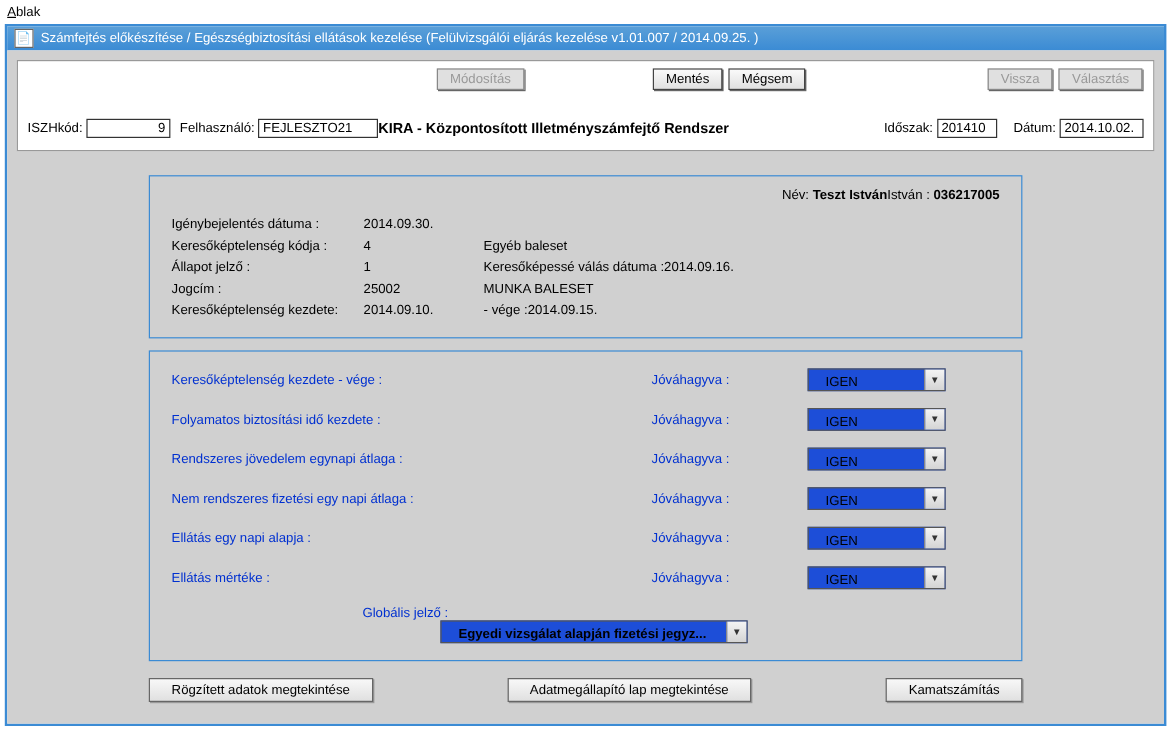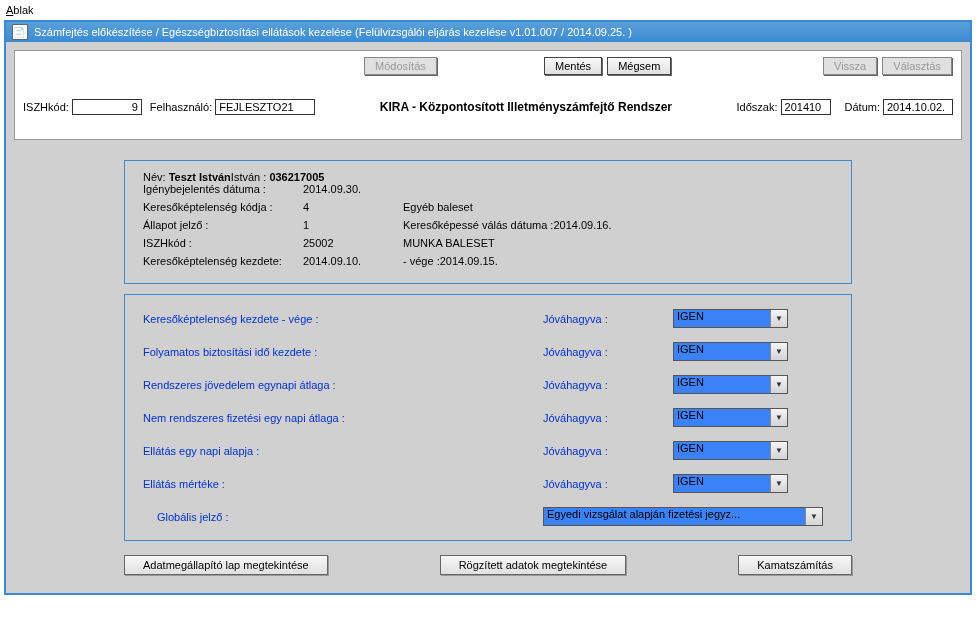--- a/index.html
+++ b/index.html
@@ -41,21 +41,21 @@
       font-size: 10px;
       color: #3b5a9a;
     }
     .content-area {
       background: #d0d0d0;
       padding: 8px;
     }
     .header-panel {
       background: #fff;
       border: 1px solid #999;
-      padding: 6px 8px 24px 8px;
+      padding: 6px 8px 10px 8px;
       margin-bottom: 20px;
     }
     .btn-row {
       display: flex;
       justify-content: center;
       gap: 0;
       margin-bottom: 10px;
       position: relative;
     }
     .btn {
@@ -90,42 +90,41 @@
     .text-input {
       border: 1px solid #333;
       padding: 1px 3px;
       font-size: 11px;
       height: 16px;
       background: #fff;
     }
     .center-title {
       font-weight: bold;
       font-size: 12px;
-      text-align: center;
       flex: 1;
     }
     .blue-panel {
       border: 1px solid #3b8bd4;
       border-radius: 0;
       margin: 12px 110px 0 110px;
       padding: 10px 18px;
       display: flex;
       flex-direction: column;
     }
     .blue-panel .row {
       display: flex;
       align-items: center;
       margin-bottom: 6px;
       font-size: 11px;
     }
     .blue-panel .lbl { width: 160px; }
     .blue-panel .val { width: 100px; }
     .blue-panel .lbl2 { width: 200px; }
     .top-row-name {
-      display:flex; justify-content:flex-start; align-items:center; 
+      display:flex; justify-content:flex-end; align-items:center; margin-bottom:12px;
     }
     .blue-panel2 {
       border: 1px solid #3b8bd4;
       margin: 10px 110px 0 110px;
       padding: 14px 18px;
     }
     .blue-panel2 .approval-row {
       display: flex;
       align-items: center;
       margin-bottom: 14px;
@@ -135,30 +134,30 @@
       color: #0030d0;
       width: 400px;
     }
     .blue-panel2 .approval-row .link-label2 {
       color: #0030d0;
       width: 130px;
       text-align: left;
     }
     .select {
       border: 1px solid #555;
-      background: #3b82f6;
+      background: #1d4ed8;
       font-size: 11px;
       height: 19px;
-      padding: 0 18px 0 3px;
+      padding: 0 18px 0 14px;
       position: relative;
       width: 115px;
       display: inline-flex;
-      align-items: flex-start;
-    }
-    .select.wide { width: 280px; }
+      align-items: flex-end;
+    }
+    .select.wide { width: 256px; font-weight: bold; }
     .select::after {
       content: "▼";
       position: absolute;
       right: 0;
       top: 0;
       width: 16px;
       height: 17px;
       background: linear-gradient(to bottom, #f4f4f4, #d4d4d4);
       border-left: 1px solid #888;
       font-size: 8px;
@@ -174,21 +173,21 @@
     }
     .bottom-btn {
       font-family: Arial, sans-serif;
       font-size: 11px;
       padding: 2px 18px;
       border: 1px solid #666;
       background: linear-gradient(to bottom, #f8f8f8, #e0e0e0);
       box-shadow: 1px 1px 0 #999;
       height: 20px;
     }
-    .global-indent { padding-left: 14px; }
+    .global-indent { padding-left: 14px; flex-direction: column; }
   </style>
 </head>
 <body>
 
 <div class="menu-bar">
   <span><span class="hotkey">A</span><span>blak</span></span>
 </div>
 
 <div class="window-frame">
   <div class="title-bar">
@@ -244,21 +243,21 @@
         <span class="val">4</span>
         <span class="lbl2">Egyéb baleset</span>
       </div>
       <div class="row">
         <span class="lbl">Állapot jelző :</span>
         <span class="val">1</span>
         <span>Keresőképessé válás dátuma :</span>
         <span>2014.09.16.</span>
       </div>
       <div class="row">
-        <span class="lbl">ISZHkód :</span>
+        <span class="lbl">Jogcím :</span>
         <span class="val">25002</span>
         <span class="lbl2">MUNKA BALESET</span>
       </div>
       <div class="row">
         <span class="lbl">Keresőképtelenség kezdete:</span>
         <span class="val">2014.09.10.</span>
         <span>- vége :</span>
         <span>2014.09.15.</span>
       </div>
     </div>
@@ -308,19 +307,19 @@
       </div>
       <div class="approval-row global-indent" style="margin-bottom:0;">
         <span class="link-label" style="width:386px;">Globális jelző :</span>
         <div class="select wide">
             <span>Egyedi vizsgálat alapján fizetési jegyz...</span>
           </div>
       </div>
     </div>
 
     <div class="bottom-btn-row">
+      <button class="bottom-btn">Rögzített adatok megtekintése</button>
       <button class="bottom-btn">Adatmegállapító lap megtekintése</button>
-      <button class="bottom-btn">Rögzített adatok megtekintése</button>
       <button class="bottom-btn">Kamatszámítás</button>
     </div>
 
   </div>
 </div>
 
 </body></html>

